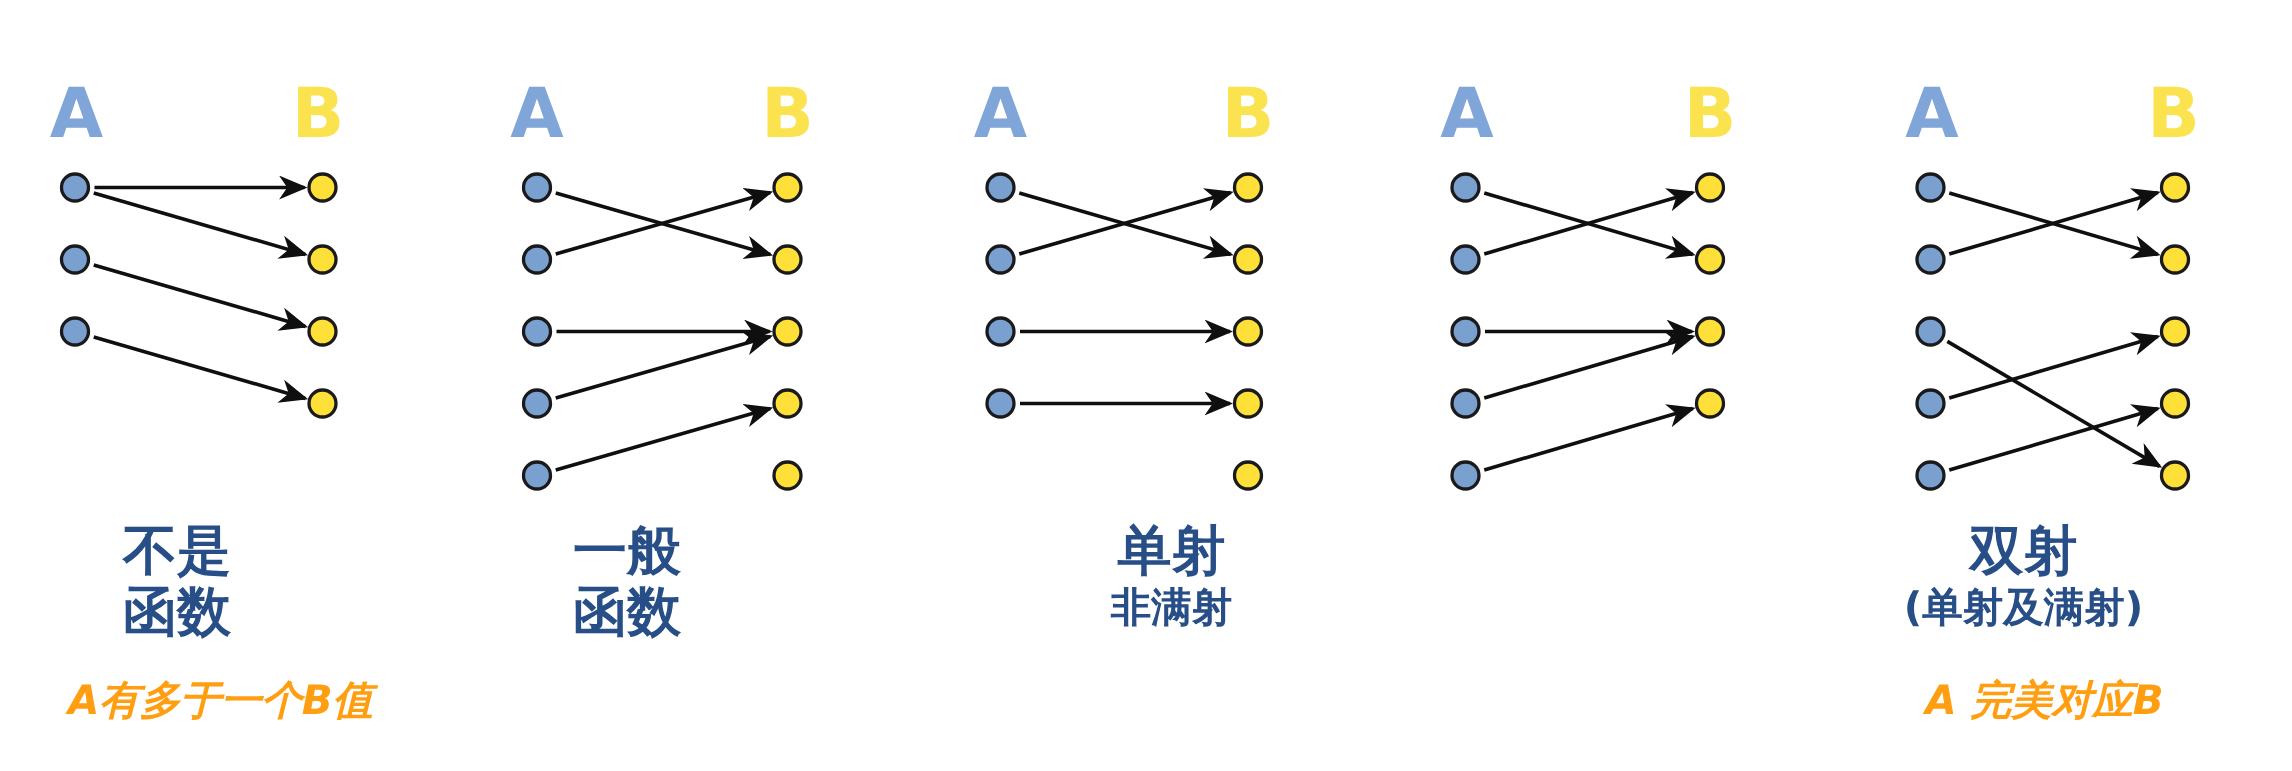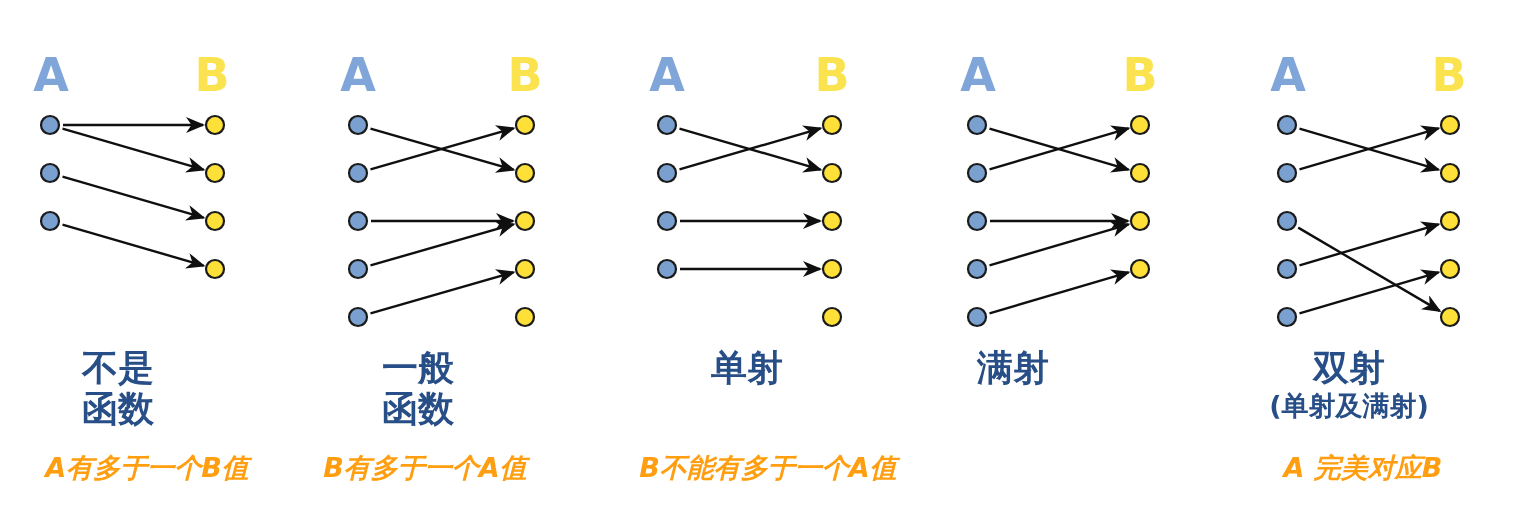--- a/index.html
+++ b/index.html
@@ -118,33 +118,31 @@
     <div class="line2">函数</div>
   </div>
   <div class="subtitle" style="left:147px">A有多于一个B值</div>
 
   <span class="hdr a" style="left:358px">A</span>
   <span class="hdr b" style="left:525px">B</span>
   <div class="title" style="left:418px">
     <div class="line1">一般</div>
     <div class="line2">函数</div>
   </div>
-  <div class="subtitle" style="left:425px">B有多于一个A值</div>
 
   <span class="hdr a" style="left:667px">A</span>
   <span class="hdr b" style="left:832px">B</span>
-  <div class="title" style="left:747px">
+  <div class="title" style="left:781px">
     <div class="line1">单射</div>
+    <div class="line2 small">非满射</div>
   </div>
-  <div class="subtitle" style="left:768px">B不能有多于一个A值</div>
 
   <span class="hdr a" style="left:978px">A</span>
   <span class="hdr b" style="left:1140px">B</span>
   <div class="title" style="left:1013px">
-    <div class="line1">满射</div>
   </div>
 
   <span class="hdr a" style="left:1288px">A</span>
   <span class="hdr b" style="left:1449px">B</span>
   <div class="title" style="left:1349px">
     <div class="line1">双射</div>
     <div class="line2 small">(单射及满射)</div>
   </div>
   <div class="subtitle" style="left:1363px">A 完美对应B</div>
 

